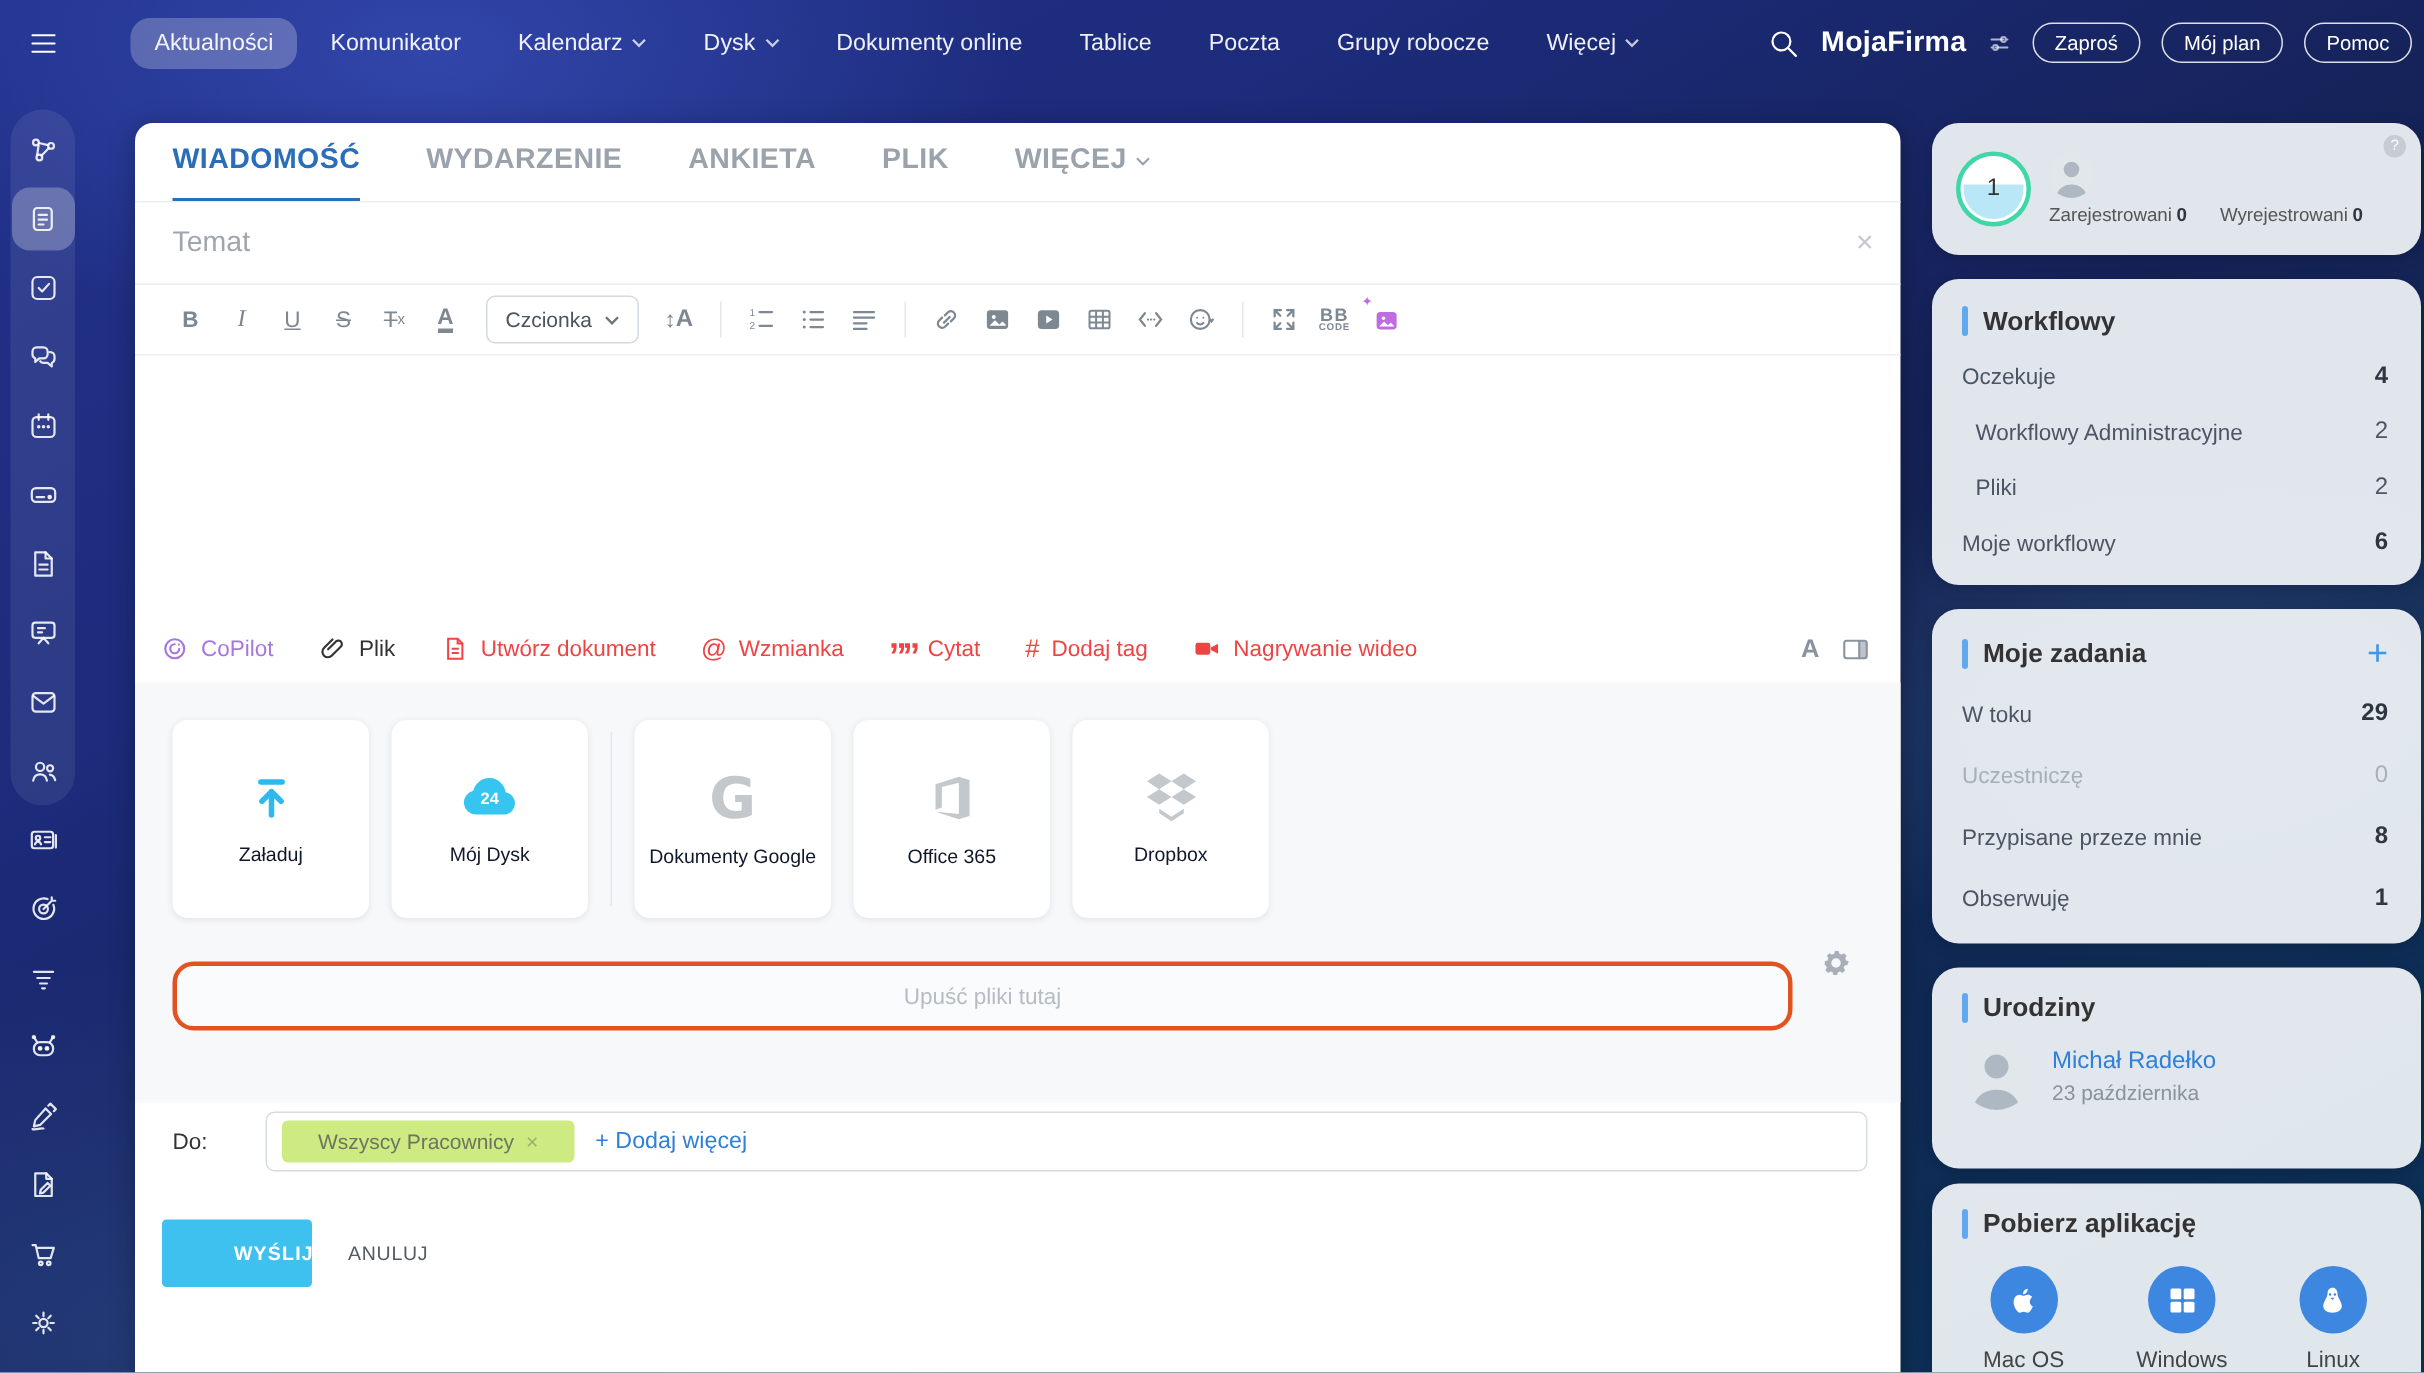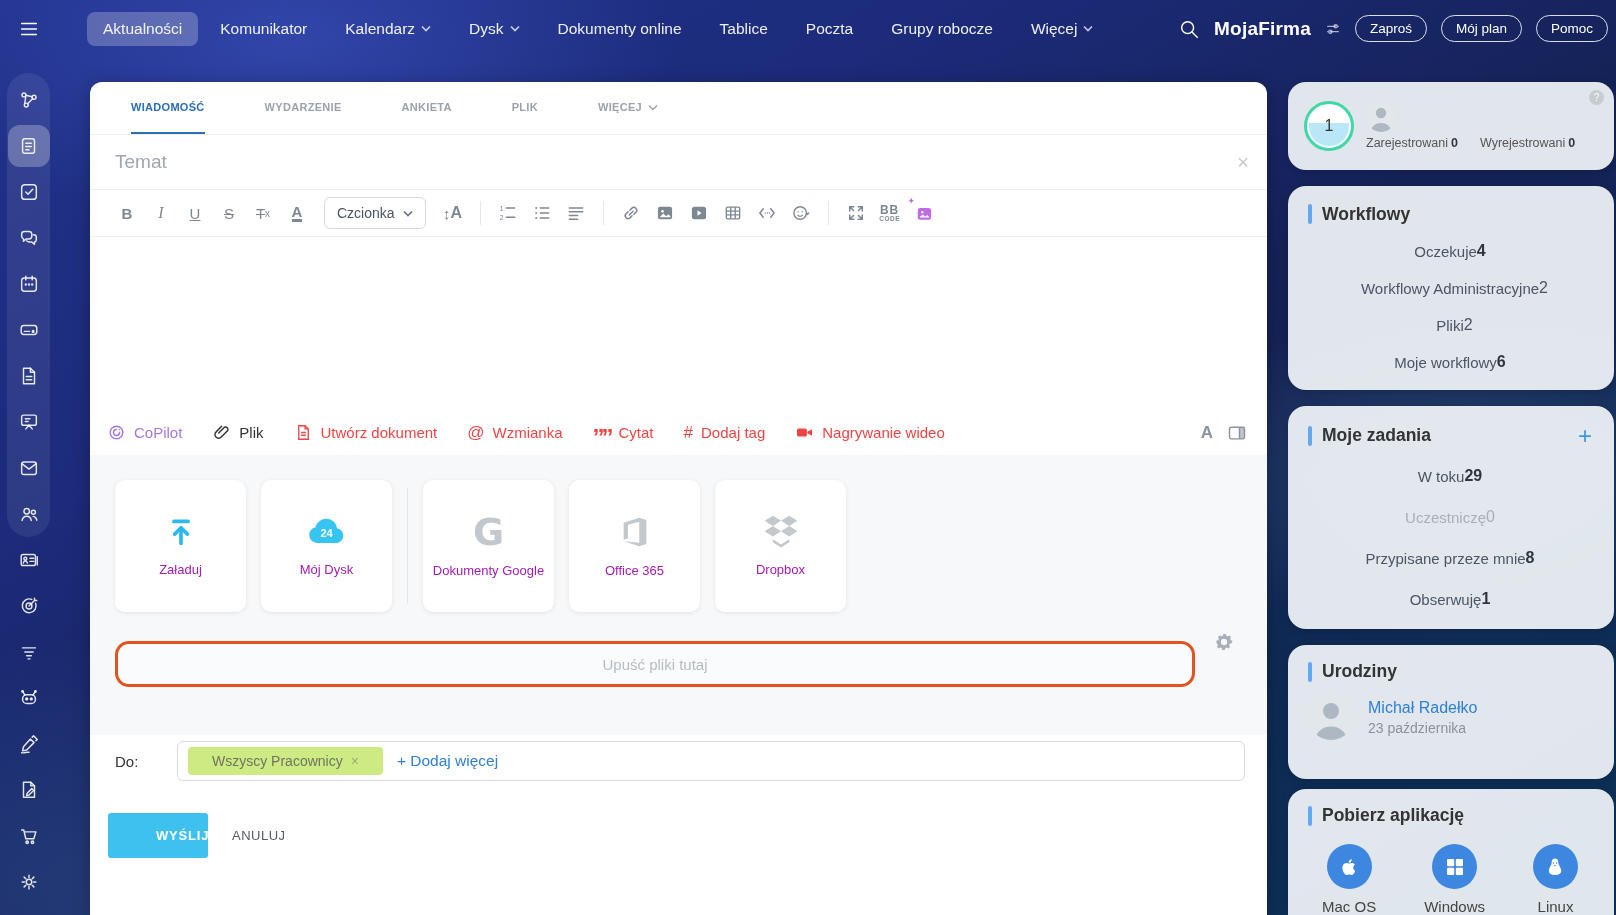--- a/index.html
+++ b/index.html
@@ -14,38 +14,38 @@
     position:relative; color:#fff;
   }
   svg { display:block; }
   .icn { width:22px; height:22px; stroke:currentColor; fill:none; stroke-width:1.6; stroke-linecap:round; stroke-linejoin:round; }
 
   
   .topbar { position:absolute; top:0; left:0; width:100%; height:57px; display:flex; align-items:center; }
   .hamburger { width:57px; display:flex; justify-content:center; color:#fff; background:none; border:none; cursor:pointer; }
   .nav { display:flex; align-items:center; gap:6px; margin-left:30px; }
   .nav-item { display:flex; align-items:center; gap:6px; padding:8px 16px; border-radius:8px; font-size:15.5px; color:rgba(255,255,255,.93); text-decoration:none; white-space:nowrap; cursor:pointer; }
-  .nav-item.active { background:rgba(255,255,255,.24); }
+  .nav-item.active { background:rgba(255,255,255,.24);border-radius:13px; }
   .caret { width:10px; height:7px; stroke:rgba(255,255,255,.75); }
   .topbar-right { margin-left:auto; display:flex; align-items:center; gap:14px; padding-right:8px; }
   .search-btn { background:none; border:none; color:#fff; cursor:pointer; }
   .brand { font-size:19px; font-weight:bold; letter-spacing:.2px; cursor:pointer; }
   .switcher { color:rgba(255,255,255,.65); cursor:pointer; }
   .pill { border:1px solid rgba(255,255,255,.85); border-radius:16px; padding:5px 14px; font-size:13.5px; color:#fff; text-decoration:none; white-space:nowrap; cursor:pointer; background:none; }
 
   
   .rail { position:absolute; top:57px; left:0; width:57px; bottom:0; display:flex; flex-direction:column; align-items:center; padding-top:22px; }
   .rail-track { position:absolute; left:7px; top:16px; width:43px; height:464px; background:rgba(255,255,255,.08); border-radius:22px; }
   .rail-btn { position:relative; width:42px; height:42px; margin-bottom:4px; display:flex; align-items:center; justify-content:center; color:rgba(255,255,255,.88); background:none; border:none; border-radius:12px; cursor:pointer; }
   .rail-btn.active { background:rgba(255,255,255,.26); }
 
   
   .card { position:absolute; left:90px; top:82px; width:1177px; height:833px; background:#fff; border-radius:12px 12px 0 0; box-shadow:0 3px 18px rgba(0,0,0,.28); color:#333; }
   .tabs { position:absolute; top:0; left:0; right:0; height:53px; display:flex; align-items:stretch; padding-left:25px; gap:44px; border-bottom:1px solid #eceff2; }
-  .tab { display:flex; align-items:center; gap:6px; font-size:11px; font-weight:bold; letter-spacing:.3px; color:#9aa2ac; cursor:pointer; border-bottom:2px solid transparent;margin-left:16px; }
+  .tab { display:flex; align-items:center; gap:6px; font-size:19px; font-weight:bold; letter-spacing:.3px; color:#9aa2ac; cursor:pointer; border-bottom:2px solid transparent; }
   .tab.active { color:#2a6db8; border-bottom-color:#2a6db8; }
   .tab .caret { stroke:#9aa2ac; }
 
   .subject-row { position:absolute; top:53px; left:0; right:0; height:55px; display:flex; align-items:center; padding:0 18px 0 25px; border-bottom:1px solid #eceff2; }
   .subject-input { flex:1; border:none; outline:none; font-size:19px; color:#333; font-family:inherit; }
   .subject-input::placeholder { color:#9fa6ae; }
   .subject-clear { color:#c3c9cf; font-size:20px; background:none; border:none; cursor:pointer; line-height:1; }
 
   .fmt-bar { position:absolute; top:108px; left:0; right:0; height:47px; display:flex; align-items:center; padding:0 20px; border-bottom:1px solid #eceff2; color:#7e8893; }
   .fmt-btn { min-width:30px; height:30px; display:flex; align-items:center; justify-content:center; background:none; border:none; color:#7e8893; font-size:15px; cursor:pointer; margin:0 2px; }
@@ -76,21 +76,21 @@
   .attach-item.plik { color:#333; font-weight:500; }
   .glyph-at { font-size:17px; }
   .glyph-hash { font-size:17px; }
   .glyph-quote { font-size:24px; font-weight:bold; letter-spacing:-3px; line-height:0; transform:translateY(5px); display:inline-block; }
   .attach-right { margin-left:auto; display:flex; align-items:center; gap:14px; color:#8a949e; }
   .a-big { font-size:17px; font-weight:bold; background:none; border:none; color:#8a949e; cursor:pointer; }
 
   .gray-zone { position:absolute; top:373px; left:0; right:0; height:280px; background:#f7f8fa; }
   .cards-row { position:absolute; top:25px; left:25px; display:flex; align-items:stretch; gap:15px; }
   .up-card { width:131px; height:132px; background:#fff; border-radius:10px; box-shadow:0 1px 4px rgba(40,50,60,.10); display:flex; flex-direction:column; align-items:center; justify-content:center; gap:12px; cursor:pointer; border:none; padding:8px; }
-  .up-card .lbl { font-size:13px; color:#a21caf; line-height:1.25; text-align:left; }
+  .up-card .lbl { font-size:13px; color:#0f172a; line-height:1.25; text-align:left; }
   .cards-div { width:1px; background:#e3e7eb; margin:8px 0; }
   .cloud24 { position:relative; }
   .cloud24 .n { position:absolute; top:13px; left:50%; transform:translateX(-50%); font-size:11px; font-weight:bold; color:#fff; }
   .g-letter { font-size:38px; font-weight:bold; color:#c3c8cd; font-family:"DejaVu Sans",sans-serif; line-height:1; }
   .dropzone { position:absolute; top:186px; left:25px; width:1080px; height:46px; border:3px solid #e2531f; border-radius:14px; background:#fafbfc; display:flex; align-items:center; justify-content:center; font-size:15px; color:#b6bcc4; cursor:pointer; }
   .dz-gear { position:absolute; top:177px; left:1124px; background:none; border:none; color:#9aa2ab; cursor:pointer; }
 
   .to-row { position:absolute; top:658px; left:0; right:0; height:42px; display:flex; align-items:center; padding:0 22px 0 25px; }
   .to-label { font-size:15px; color:#333; width:62px; }
   .to-box { flex:1; height:40px; border:1px solid #d6dce1; border-radius:6px; display:flex; align-items:center; padding:0 10px; gap:14px; }
@@ -100,21 +100,21 @@
 
   .btns-row { position:absolute; top:731px; left:18px; display:flex; align-items:center; gap:24px; }
   .send-btn { width:100px; height:45px; background:#3fc1ef; color:#fff; font-weight:bold; font-size:13px; letter-spacing:.8px; border:none; border-radius:3px; cursor:pointer;padding-left:48px; }
   .cancel-btn { background:none; border:none; font-size:13px; font-weight:normal; letter-spacing:.5px; color:#535b63; cursor:pointer; }
 
   
   .right-col { position:absolute; left:1288px; top:82px; width:326px; bottom:0; display:flex; flex-direction:column; }
   .rcard { background:rgba(241,245,248,.93); border-radius:18px; box-shadow:0 2px 10px rgba(0,0,0,.18); color:#333; }
   .rtitle { display:flex; align-items:center; gap:10px; font-size:17.5px; font-weight:bold; color:#333; }
   .rtitle::before { content:""; width:4px; height:20px; border-radius:2px; background:#62a8ee; }
-  .rrow { display:flex; align-items:center; justify-content:center; height:37px; font-size:15px; color:#4b5563; cursor:pointer; }
+  .rrow { display:flex; align-items:center; justify-content:space-between; height:37px; font-size:15px; color:#4b5563; cursor:pointer; }
   .rrow .cnt { font-weight:bold; color:#2f3640; font-size:16px; }
   .rrow.sub { padding-left:9px; }
   .rrow.sub .cnt { font-weight:normal; color:#4b5563; }
   .rrow.muted, .rrow.muted .cnt { color:#a7afb8; font-weight:normal; }
 
   .summary-card { height:88px; margin-bottom:16px; position:relative; display:flex; align-items:center; padding:0 14px 0 16px; }
   .gauge { width:50px; height:50px; border-radius:50%; border:3px solid #3fd7a8; background:#fff; display:flex; align-items:center; justify-content:center; position:relative; overflow:hidden; cursor:pointer; }
   .gauge::before { content:""; position:absolute; left:2px; right:2px; bottom:2px; height:52%; background:#b9e7f7; border-radius:0 0 22px 22px; }
   .gauge .gv { position:relative; font-size:16px; color:#333; }
   .summary-right { margin-left:12px; display:flex; flex-direction:column; gap:4px; }

